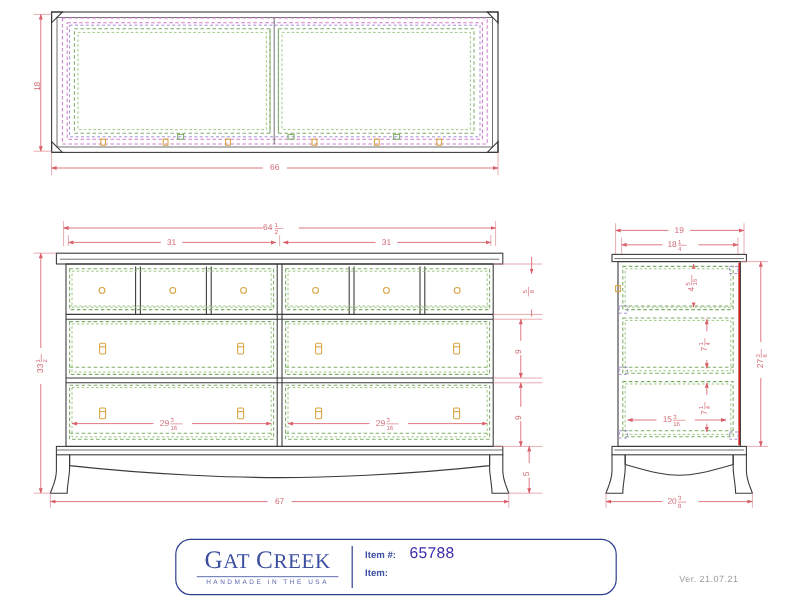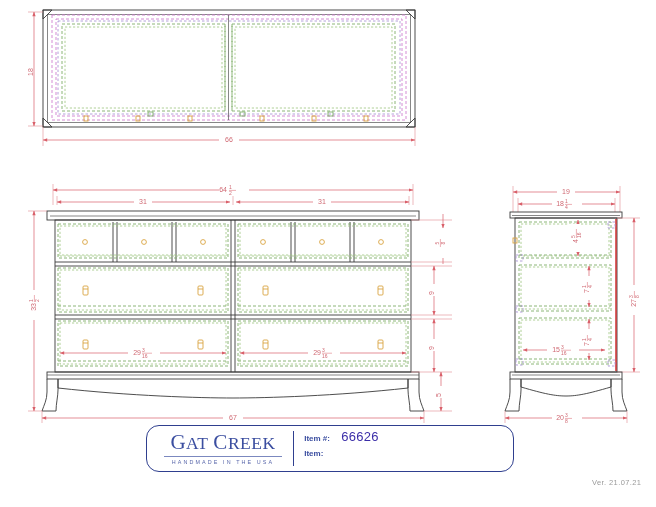--- a/index.html
+++ b/index.html
@@ -9,38 +9,38 @@
     font-family:"Liberation Sans", sans-serif;
     overflow:hidden;
     position:relative;
   }
   #sheet{position:absolute;inset:0;}
   svg.drw{position:absolute;left:0;top:0;width:656px;height:507px;overflow:visible;}
   .dimtxt{font-family:"Liberation Sans",sans-serif;font-size:7px;fill:#d06a74;}
   .dimtxt-sm{font-family:"Liberation Sans",sans-serif;font-size:5px;fill:#d06a74;}
   
   #titleblock{
-    position:absolute;left:146px;top:425px;width:368px;height:47px;
+    position:absolute;left:146px;top:449px;width:368px;height:47px;
     border:1.4px solid #2f3f8f;border-radius:13px;
     background:#ffffff;
     display:flex;align-items:stretch;
     box-sizing:border-box;
   }
   #logo-cell{width:146px;display:flex;flex-direction:column;justify-content:center;align-items:center;padding-left:6px;box-sizing:border-box;}
   #logo-word{color:#3b4ea0;font-family:"Liberation Serif",serif;font-size:17.5px;letter-spacing:0.5px;line-height:1;white-space:nowrap;}
   #logo-word .cap{font-size:21px;}
   #logo-rule{width:118px;height:1px;background:#7b88bf;margin:3px 0 2.5px 0;}
   #logo-sub{color:#5a68ab;font-size:5.4px;letter-spacing:2.1px;font-family:"Liberation Sans",sans-serif;white-space:nowrap;}
   #vsep{width:1.2px;background:#2f3f8f;margin:5px 0;}
   #fields{flex:1;display:flex;flex-direction:column;justify-content:center;padding-left:10px;box-sizing:border-box;}
   .field-row{display:flex;align-items:baseline;height:20px;}
   .field-label{color:#3b4ea0;font-size:8px;font-weight:bold;width:37px;flex:none;}
   .field-value{color:#3b2ea8;font-size:13px;letter-spacing:0.3px;}
   .field-value.small{font-size:11.5px;}
-  #vertext{position:absolute;left:592px;top:478px;color:#9a9a9a;font-size:7.5px;letter-spacing:0.4px;}
+  #vertext{position:absolute;left:566px;top:478px;color:#9a9a9a;font-size:7.5px;letter-spacing:0.4px;}
 </style>
 </head>
 <body>
 
 <div id="sheet">
 
   <svg class="drw" viewBox="0 0 656 507">
     <defs>
       <style>
         .ol{fill:none;stroke:#3a3a3a;stroke-width:0.9;}
@@ -394,21 +394,21 @@
       <div id="logo-word">
         <span class="cap">G</span><span>AT</span>&nbsp;<span class="cap">C</span><span>REEK</span>
       </div>
       <div id="logo-rule"></div>
       <div id="logo-sub">HANDMADE IN THE USA</div>
     </div>
     <div id="vsep"></div>
     <div id="fields">
       <div class="field-row">
         <span class="field-label">Item #:</span>
-        <span class="field-value">66626</span>
+        <span class="field-value">65788</span>
       </div>
       <div class="field-row">
         <span class="field-label">Item:</span>
       </div>
     </div>
   </div>
 
   <div id="vertext">Ver. 21.07.21</div>
 
 </div>

